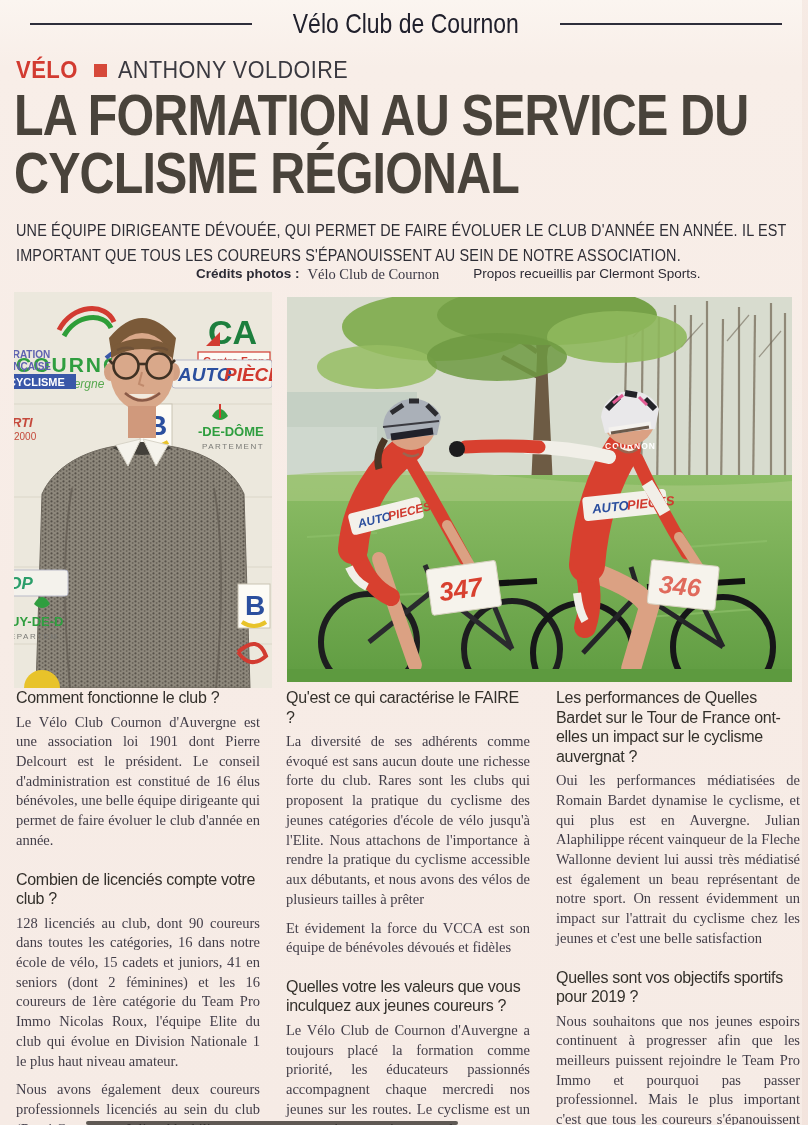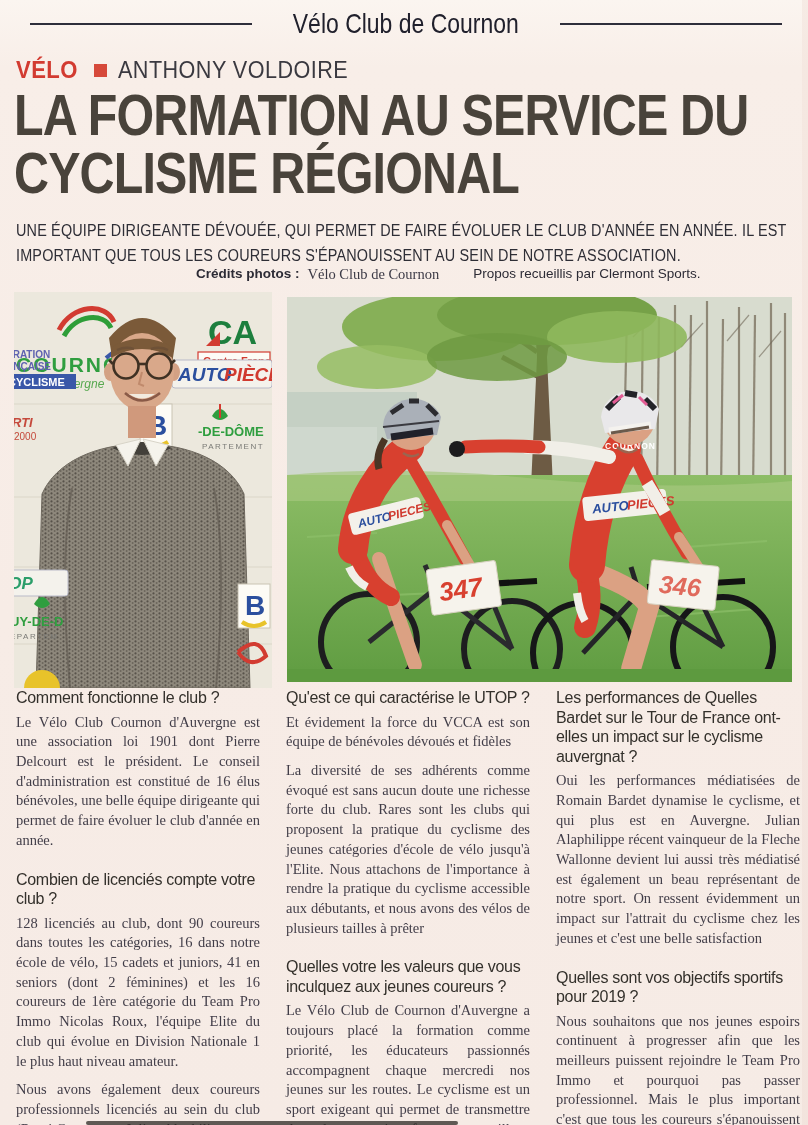--- a/index.html
+++ b/index.html
@@ -313,23 +313,23 @@
 
   <div class="columns">
     <div class="col">
       <h3>Comment fonctionne le club ?</h3>
       <p>Le Vélo Club Cournon d'Auvergne est une association loi 1901 dont Pierre Delcourt est le président. Le conseil d'administration est constitué de 16 élus bénévoles, une belle équipe dirigeante qui permet de faire évoluer le club d'année en année.</p>
       <h3 class="later">Combien de licenciés compte votre club ?</h3>
       <p>128 licenciés au club, dont 90 coureurs dans toutes les catégories, 16 dans notre école de vélo, 15 cadets et juniors, 41 en seniors (dont 2 féminines) et les 16 coureurs de 1ère catégorie du Team Pro Immo Nicolas Roux, l'équipe Elite du club qui évolue en Division Nationale 1 le plus haut niveau amateur.</p>
       <p>Nous avons également deux coureurs professionnels licenciés au sein du club (Remi Cavagna et Julian Alaphilippe tous les deux coureurs dans la prestigieuse équipe Quick Step).</p>
     </div>
     <div class="col">
-      <h3>Qu'est ce qui caractérise le UTOP ?</h3>
+      <h3>Qu'est ce qui caractérise le FAIRE ?</h3>
+      <p>La diversité de ses adhérents comme évoqué est sans aucun doute une richesse forte du club. Rares sont les clubs qui proposent la pratique du cyclisme des jeunes catégories d'école de vélo jusqu'à l'Elite. Nous attachons de l'importance à rendre la pratique du cyclisme accessible aux débutants, et nous avons des vélos de plusieurs tailles à prêter</p>
       <p>Et évidement la force du VCCA est son équipe de bénévoles dévoués et fidèles</p>
-      <p>La diversité de ses adhérents comme évoqué est sans aucun doute une richesse forte du club. Rares sont les clubs qui proposent la pratique du cyclisme des jeunes catégories d'école de vélo jusqu'à l'Elite. Nous attachons de l'importance à rendre la pratique du cyclisme accessible aux débutants, et nous avons des vélos de plusieurs tailles à prêter</p>
       <h3 class="later">Quelles votre les valeurs que vous inculquez aux jeunes coureurs ?</h3>
       <p>Le Vélo Club de Cournon d'Auvergne a toujours placé la formation comme priorité, les éducateurs passionnés accompagnent chaque mercredi nos jeunes sur les routes. Le cyclisme est un sport exigeant qui permet de transmettre des valeurs sportives fortes, nous veillons également beaucoup sur la sécurité et la notion de partage de la route.</p>
     </div>
     <div class="col">
       <h3>Les performances de Quelles Bardet sur le Tour de France ont-elles un impact sur le cyclisme auvergnat ?</h3>
       <p>Oui les performances médiatisées de Romain Bardet dynamise le cyclisme, et qui plus est en Auvergne. Julian Alaphilippe récent vainqueur de la Fleche Wallonne devient lui aussi très médiatisé est également un beau représentant de notre sport. On ressent évidemment un impact sur l'attrait du cyclisme chez les jeunes et c'est une belle satisfaction</p>
       <h3 class="later">Quelles sont vos objectifs sportifs pour 2019 ?</h3>
       <p><span>Nous souhaitons que nos jeunes espoirs continuent à progresser afin que les meilleurs puissent rejoindre le Team Pro Immo et pourquoi pas passer professionnel. Mais le plus important c'est que tous les coureurs s'épanouissent au sein de notre association.</span></p>
     </div>
   </div>

